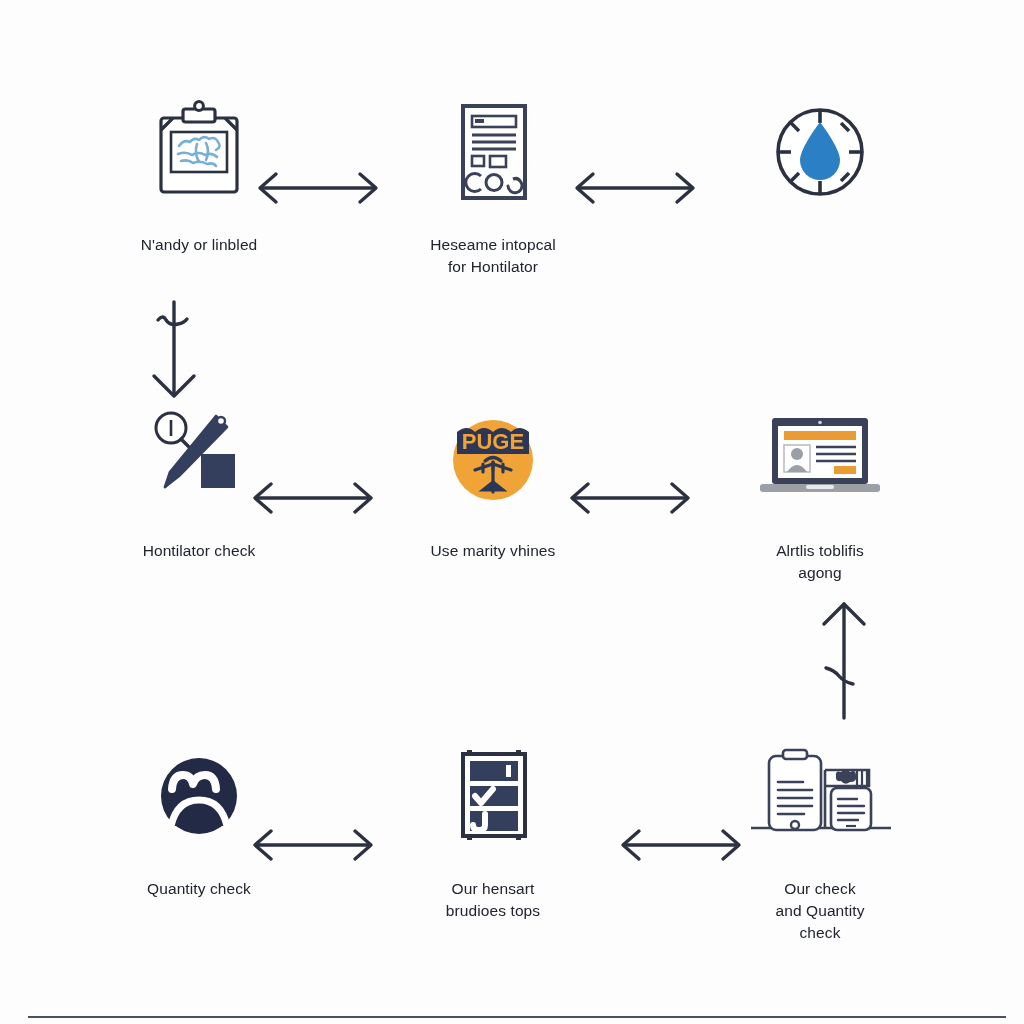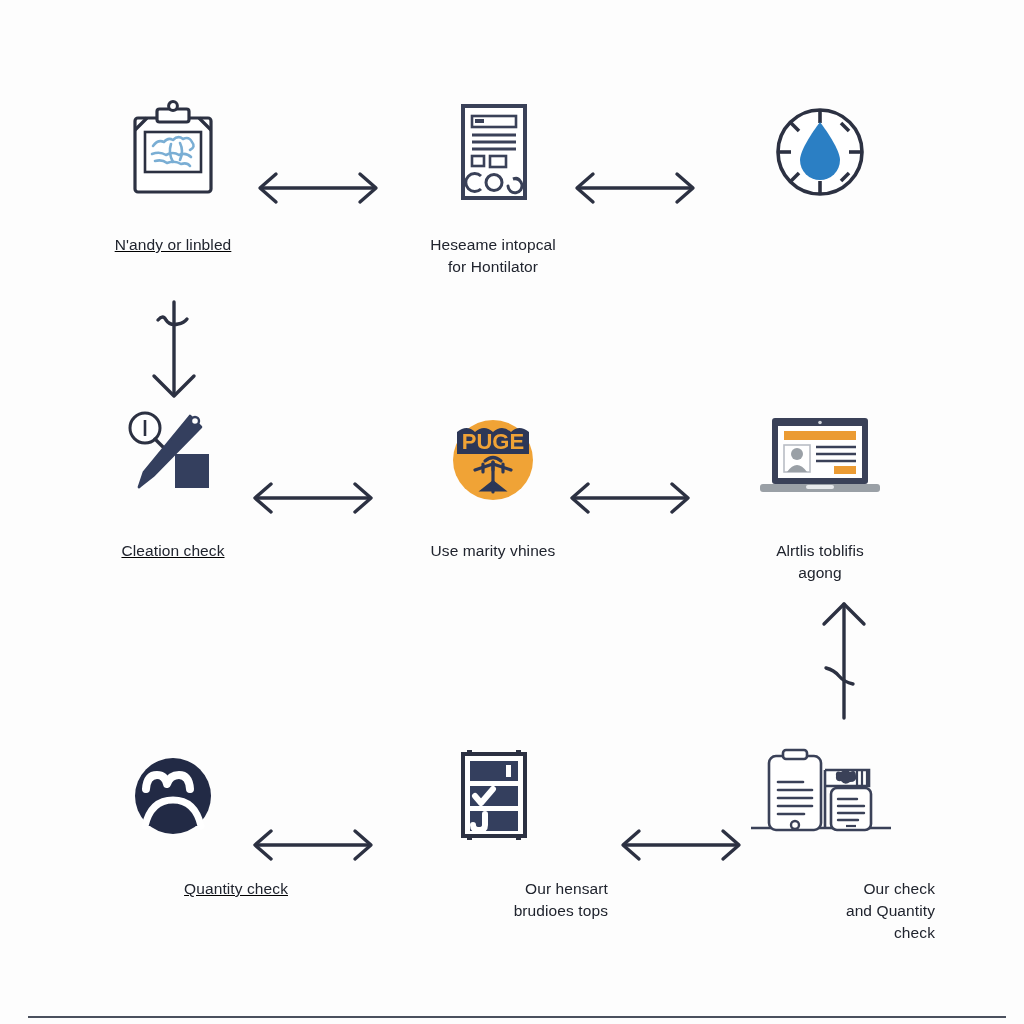--- a/index.html
+++ b/index.html
@@ -56,26 +56,26 @@
   .node .caption {
     margin-top: 26px;
     font-size: 15.5px;
     line-height: 1.42;
     color: #20242e;
     letter-spacing: .1px;
     font-weight: 400;
   }
 
   
-  .c1 { left: 18px; text-decoration: underline; }
+  .c1 { left: 44px; }
   .c2 { left: 338px; }
   .c3 { left: 665px; }
   .r1 { top: 0px; }
   .r2 { top: 306px; }
-  .r3 { top: 644px; text-align: right; }
+  .r3 { top: 644px; }
 
   
   .conn {
     position: absolute;
   }
   .conn svg { display: block; overflow: visible; }
 
   .h-arrow-1 { left: 210px;  top: 70px; }
   .h-arrow-2 { left: 527px;  top: 70px; }
   .h-arrow-3 { left: 205px;  top: 380px; }
@@ -161,21 +161,21 @@
         <svg width="120" height="108" viewBox="0 0 120 108">
           <circle cx="32" cy="24" r="15" fill="#ffffff" stroke="#2c3142" stroke-width="3"></circle>
           <line x1="32" y1="16" x2="32" y2="32" stroke="#2c3142" stroke-width="2.6"></line>
           <line x1="42" y1="35" x2="50" y2="43" stroke="#2c3142" stroke-width="3.4" stroke-linecap="round"></line>
           <path d="M77 12 L88 23 L40 72 L26 83 L31 68 Z" fill="#343f5e" stroke="#343f5e" stroke-width="2.6" stroke-linejoin="round"></path>
           <circle cx="82" cy="17" r="4" fill="#ffffff" stroke="#343f5e" stroke-width="2.4"></circle>
           <path d="M26 83 L31 76" stroke="#343f5e" stroke-width="2.4" stroke-linecap="round"></path>
           <rect x="62" y="50" width="34" height="34" fill="#343f5e"></rect>
         </svg>
       </div>
-      <div class="caption">Cleation check</div>
+      <div class="caption">Hontilator check</div>
     </div>
 
     <div class="node r2 c2">
       <div class="art">
         <svg width="108" height="108" viewBox="0 0 108 108">
           <circle cx="54" cy="56" r="40" fill="#f0a336"></circle>
           <path d="M18 28 q10 -8 18 0 q9 -8 18 0 q9 -8 18 0 q8 -8 18 0 L90 50 L18 50 Z" fill="#2c3757"></path>
           <text x="54" y="45" text-anchor="middle" font-family="Liberation Sans, sans-serif" font-size="22" font-weight="bold" fill="#f0a336">PUGE</text>
           <g stroke="#2c3757" stroke-width="3.2" fill="none" stroke-linecap="round">
             <path d="M36 66 L54 60 L72 66"></path>

